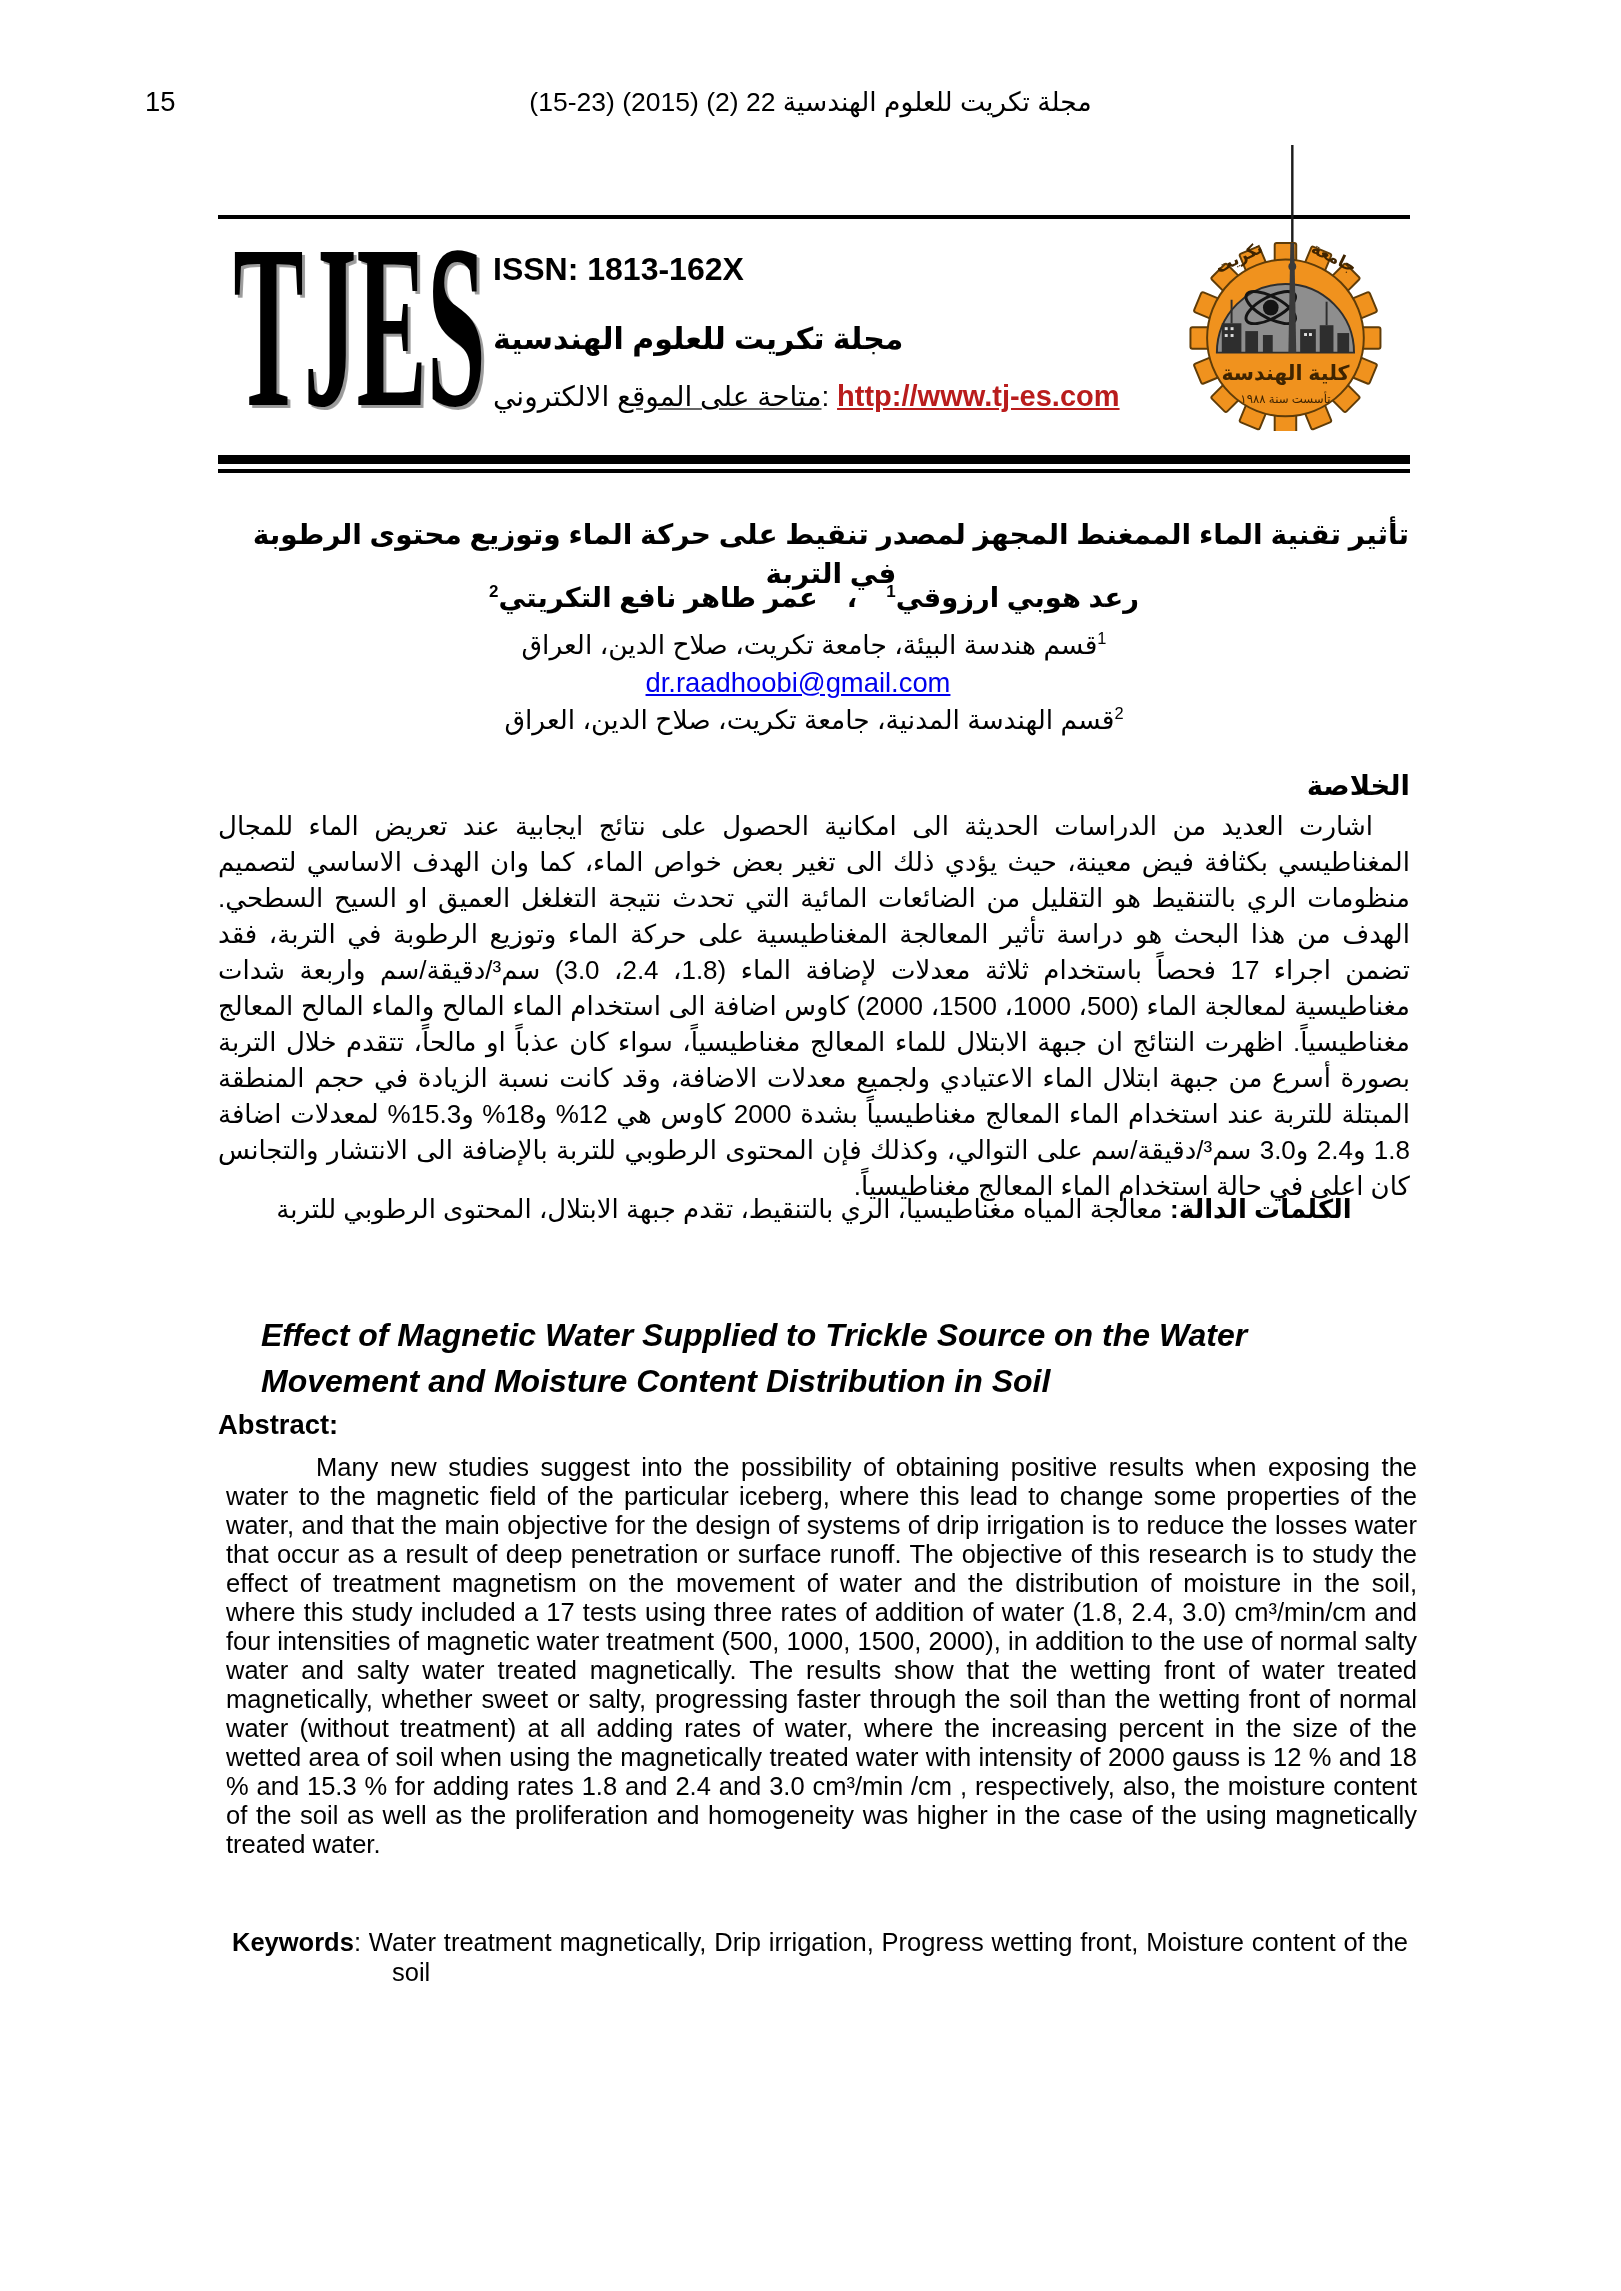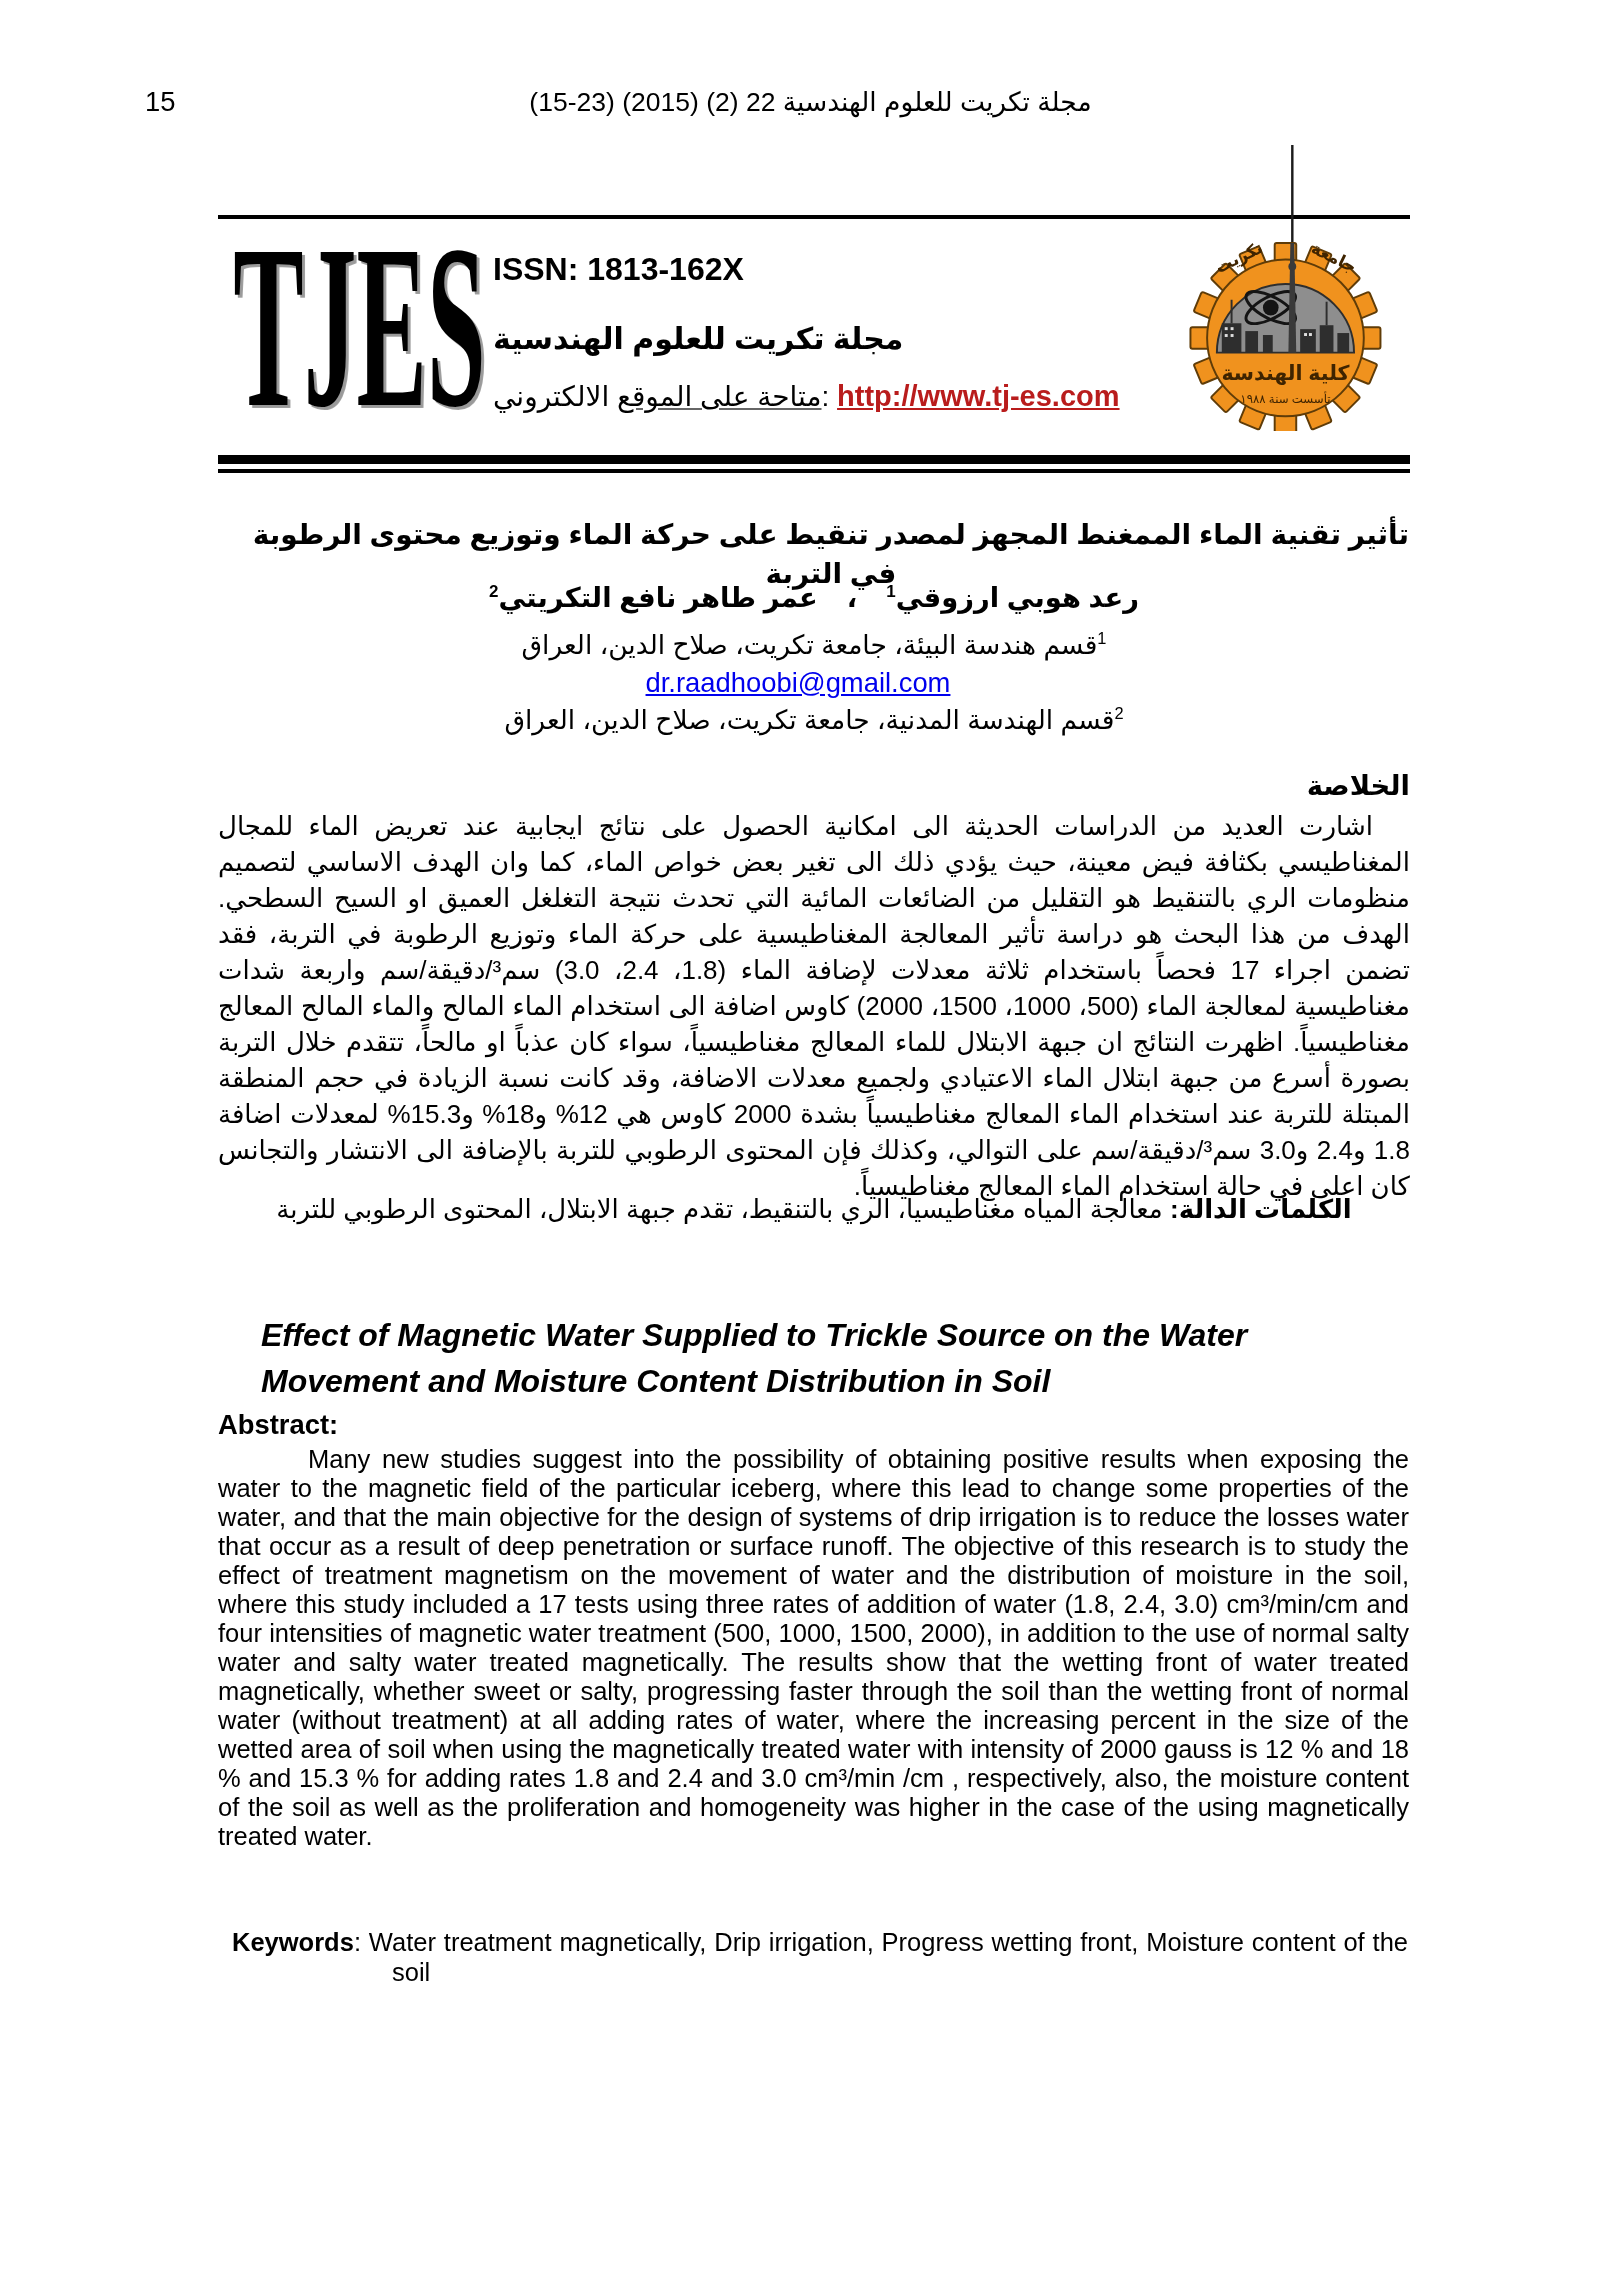--- a/index.html
+++ b/index.html
@@ -44,21 +44,21 @@
                font-size:27.4px;font-weight:bold;text-align:right;}
   .ar-abs{position:absolute;left:218px;top:808px;width:1192px;margin:0;
           font-size:26px;line-height:36px;text-align:justify;text-indent:37px;}
   .ar-kw{position:absolute;left:218px;top:1192px;width:1192px;margin:0;
          font-size:26px;line-height:35px;text-align:center;}
   .ar-kw b{font-weight:bold;}
 
   .en-title{position:absolute;left:253px;top:1304px;width:1127px;margin:8px;
             font-size:32px;line-height:46px;font-weight:bold;font-style:italic;}
   .abs-label{position:absolute;left:218px;top:1409px;margin:0;font-size:27.4px;font-weight:bold;}
-  .en-abs{position:absolute;left:218px;top:1445px;width:1191px;margin:0;
+  .en-abs{position:absolute;left:218px;top:1445px;width:1191px;margin:8px;
           font-size:25.5px;line-height:29px;text-align:justify;text-indent:90px;}
   .en-kw{position:absolute;left:232px;top:1927px;width:1176px;margin:0;
          font-size:25.5px;line-height:30px;text-align:justify;
          padding-left:160px;text-indent:-160px;box-sizing:border-box;}
   .en-kw b{font-weight:bold;}
 </style>
 </head>
 <body>
 
 <div class="page">

